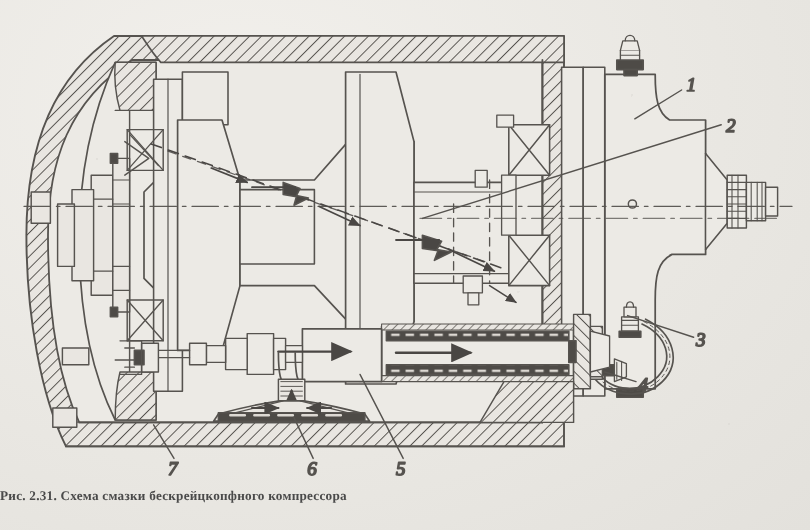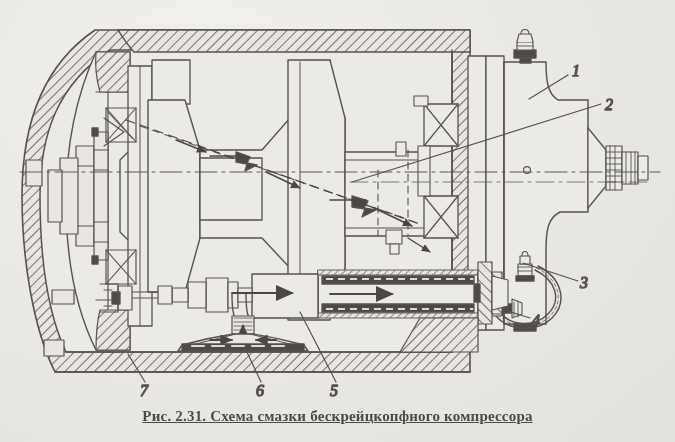--- a/index.html
+++ b/index.html
@@ -25,28 +25,26 @@
       radial-gradient(circle at 64% 55%, rgba(120,115,110,.06) 0 1px, transparent 1px),
       radial-gradient(circle at 22% 88%, rgba(120,115,110,.06) 0 1px, transparent 1px),
       radial-gradient(circle at 90% 80%, rgba(120,115,110,.06) 0 1px, transparent 1px);
     pointer-events:none;
   }
   #fig{position:absolute;left:0;top:0;width:675px;height:442px;}
   .caption{
     position:absolute;
     left:0;right:0;
     top:408px;
-    text-align:center;
     font-family:"Liberation Serif", serif;
     font-weight:bold;
-    font-size:15px;
+    font-size:11px;
     letter-spacing:.2px;
     color:#4a4a4a;
     white-space:nowrap;
-    text-decoration:underline;
   }
 </style>
 </head>
 <body>
 
 <div id="page">
 
   <svg id="fig" viewBox="0 0 675 442">
     <defs>
 

